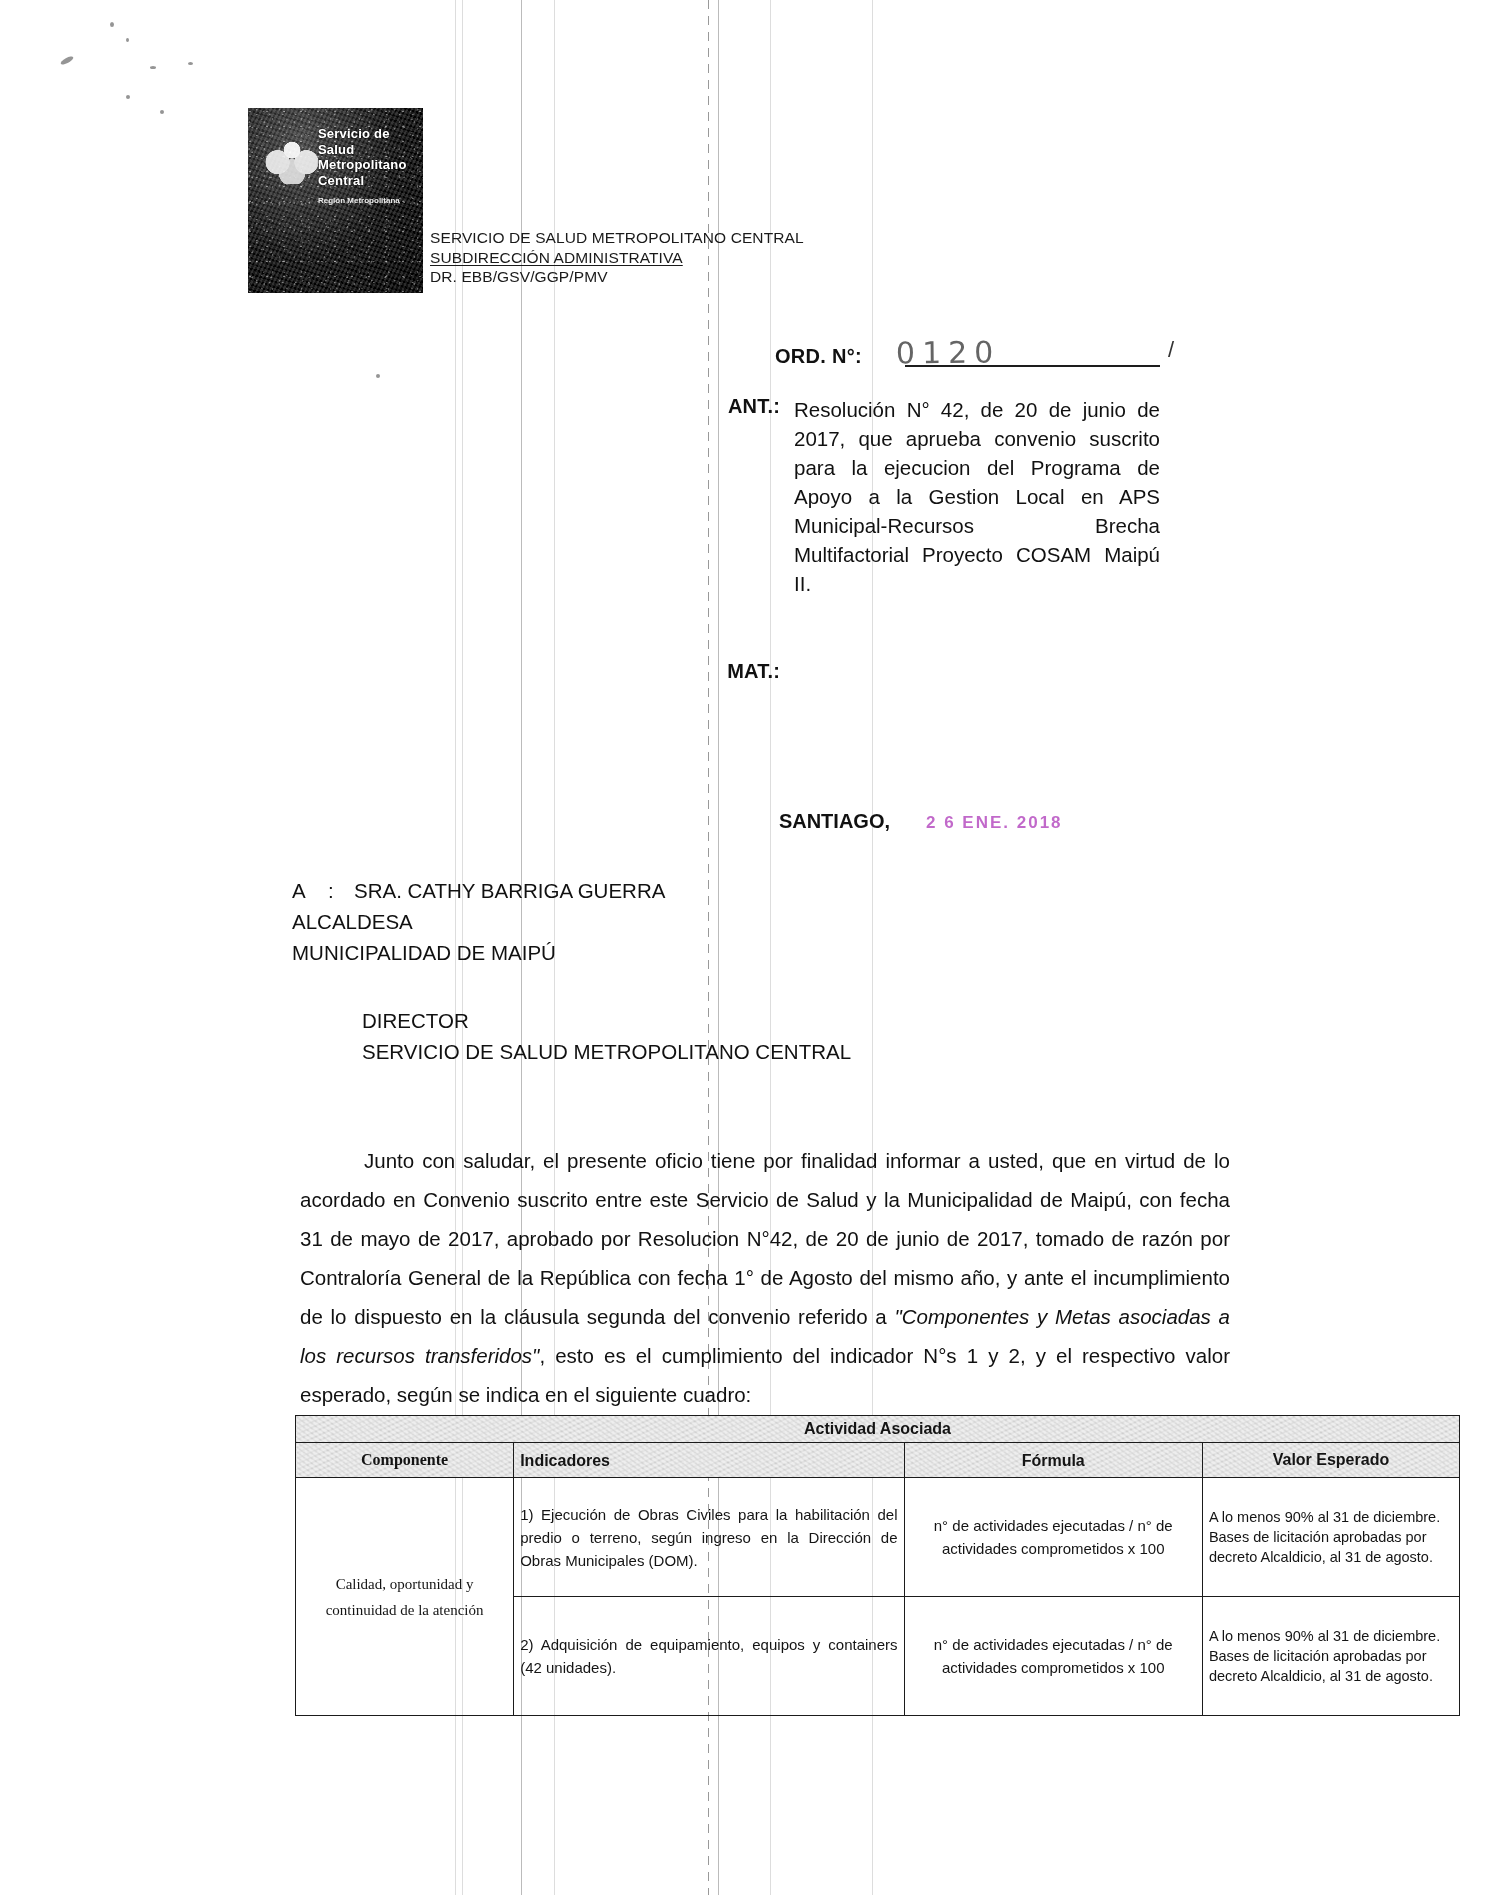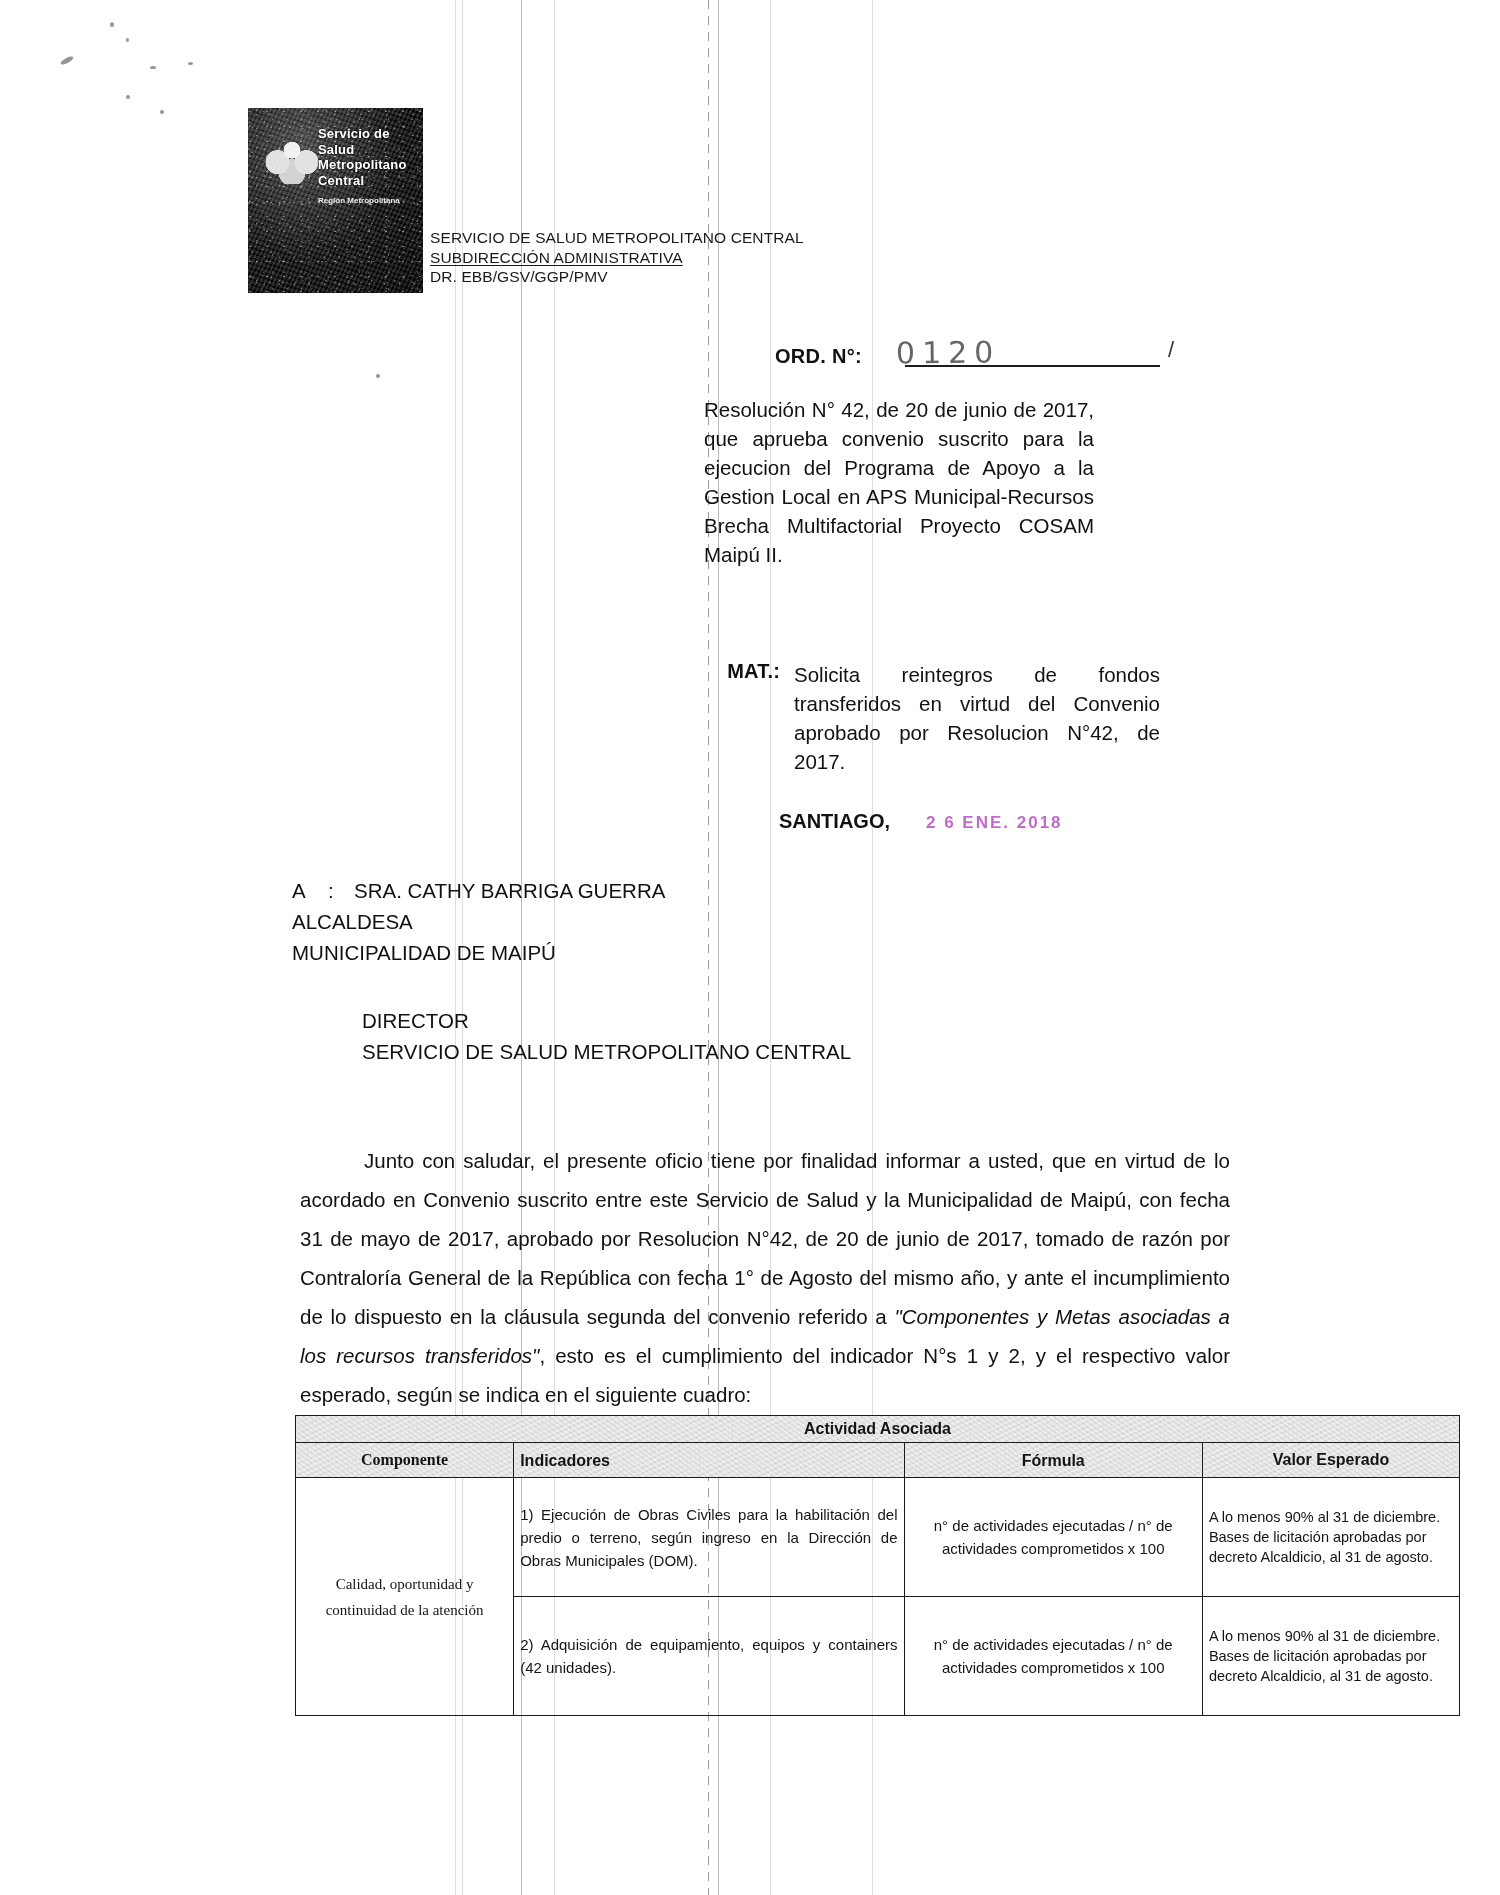--- a/index.html
+++ b/index.html
@@ -179,26 +179,26 @@
 </div>
 
 <div id="ord-row">
   <span class="lbl">ORD. N°:</span>
   <span id="ord-num">0120</span>
 </div>
 <div id="ord-rule"></div>
 <div id="ord-slash">/</div>
 
 <div class="kv" id="ant-block">
+  <div class="key">ANT.:</div>
   <div class="val">Resolución N° 42, de 20 de junio de 2017, que aprueba convenio suscrito para la ejecucion del Programa de Apoyo a la Gestion Local en APS Municipal-Recursos Brecha Multifactorial Proyecto COSAM Maipú II.</div>
 </div>
 
 <div class="kv" id="mat-block">
   <div class="key">MAT.:</div>
-  <div class="val">Solicita reintegros de fondos transferidos en virtud del Convenio aprobado por Resolucion N°42, de 2017.</div>
 </div>
 
 <div id="santiago-row">
   <span class="key">SANTIAGO,</span>
   <span id="santiago-date">2 6 ENE. 2018</span>
 </div>
 
 <div id="to-block">
   <div class="row">
     <span class="k">A</span>

